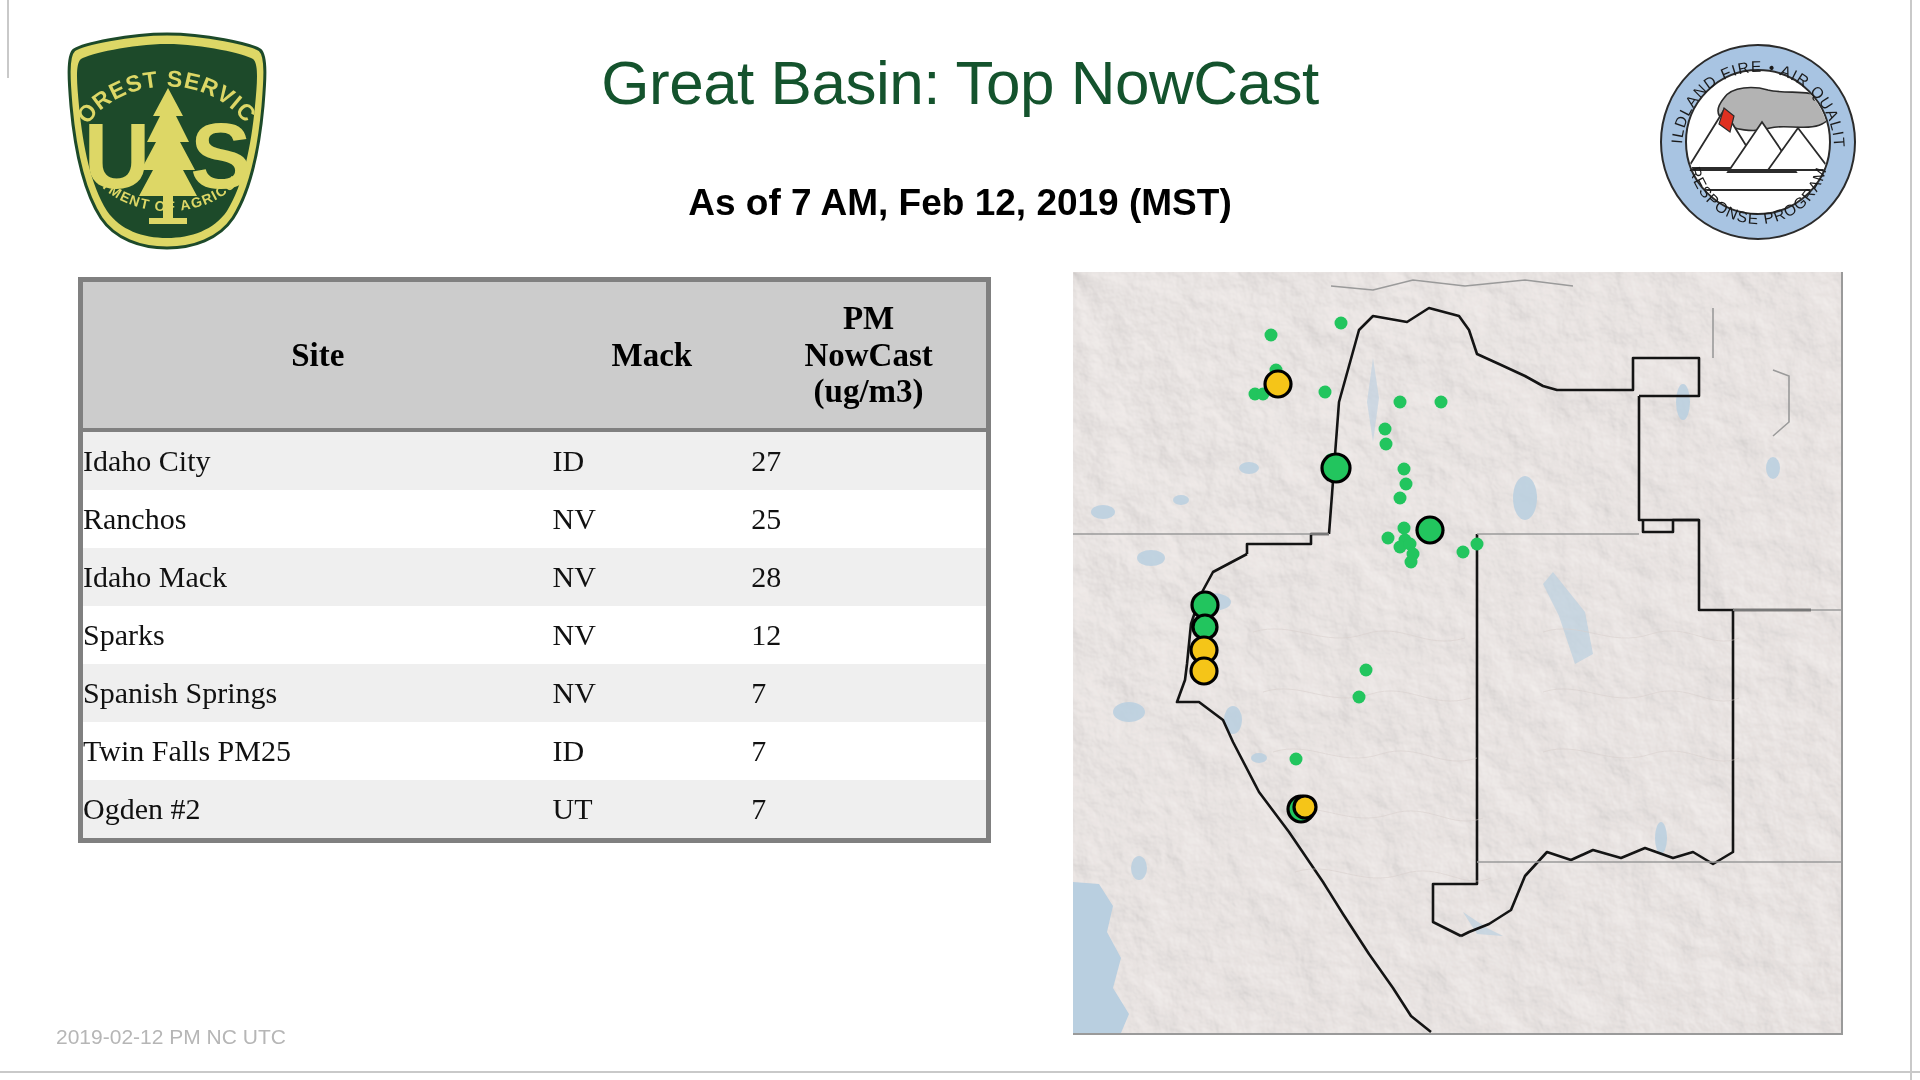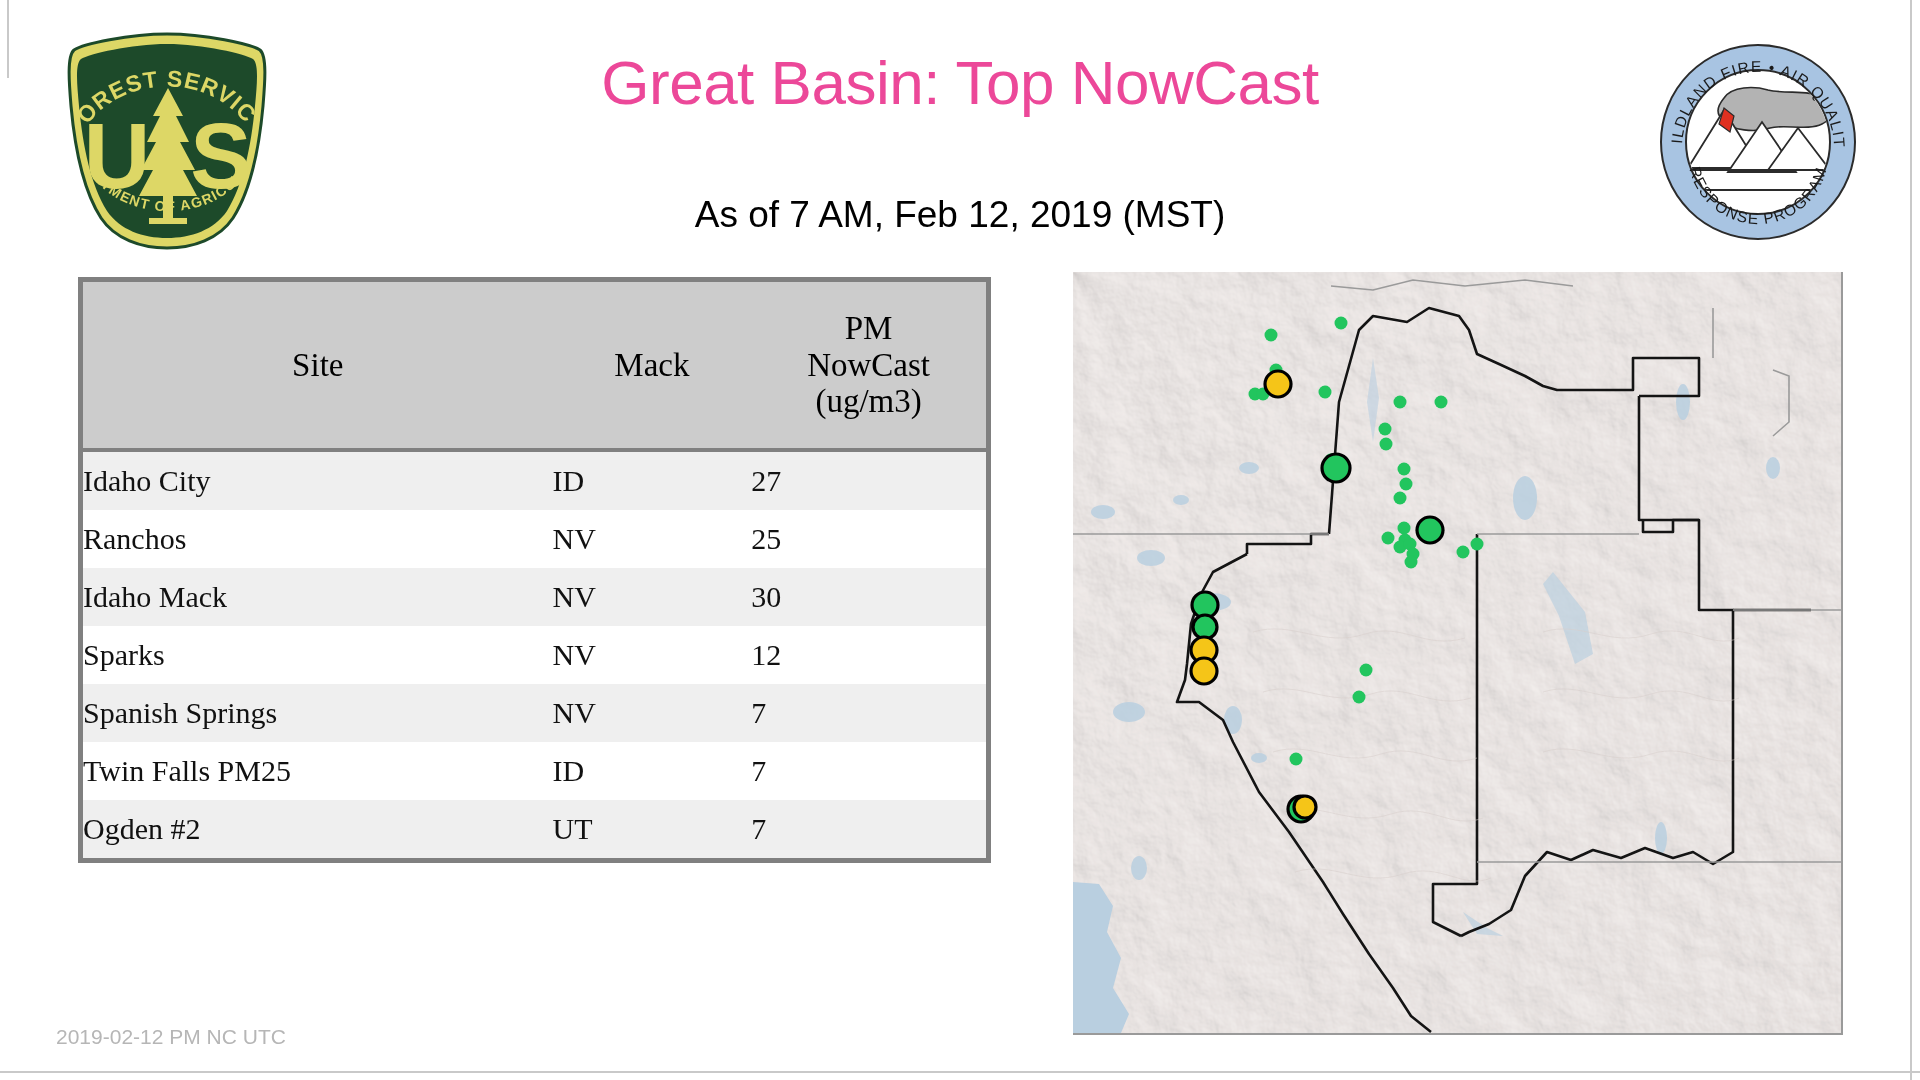--- a/index.html
+++ b/index.html
@@ -41,34 +41,33 @@
   .title {
     position: absolute;
     left: 300px;
     top: 50px;
     width: 1320px;
     text-align: center;
     font-size: 62px;
     line-height: 1.05;
     font-weight: 400;
     letter-spacing: -0.5px;
-    color: #ec4899;
+    color: #14532d;
     white-space: nowrap;
   }
   .subtitle {
     position: absolute;
     left: 300px;
     top: 182px;
     width: 1320px;
     text-align: center;
     font-size: 37px;
-    font-weight: 400;
+    font-weight: 700;
     color: #000;
     white-space: nowrap;
-    margin-top: 12px;
   }
 
   
   .logo-usfs {
     position: absolute;
     left: 55px;
     top: 30px;
     width: 225px;
     height: 222px;
   }
@@ -92,26 +91,26 @@
   }
   table.nowcast {
     border-collapse: collapse;
     width: 100%;
     font-family: "Liberation Serif", serif;
     table-layout: fixed;
   }
   table.nowcast th {
     background: #cccccc;
     color: #000;
-    font-weight: normal;
+    font-weight: bold;
     font-size: 33px;
     line-height: 1.12;
     text-align: center;
     vertical-align: middle;
-    padding: 24px 2px;
+    padding: 14px 2px;
     height: 118px;
     border: none;
   }
   table.nowcast thead tr {
     border-bottom: 4px solid #808080;
   }
   table.nowcast td {
     font-size: 30px;
     text-align: left;
     vertical-align: middle;
@@ -264,21 +263,21 @@
           <td>27</td>
         </tr>
         <tr>
           <td>Ranchos</td>
           <td>NV</td>
           <td>25</td>
         </tr>
         <tr>
           <td>Idaho Mack</td>
           <td>NV</td>
-          <td>30</td>
+          <td>28</td>
         </tr>
         <tr>
           <td>Sparks</td>
           <td>NV</td>
           <td>12</td>
         </tr>
         <tr>
           <td>Spanish Springs</td>
           <td>NV</td>
           <td>7</td>

